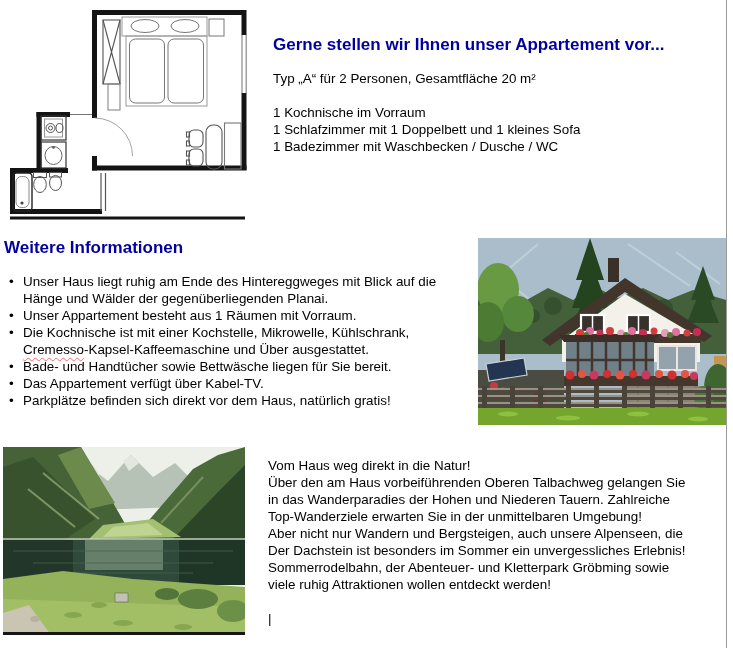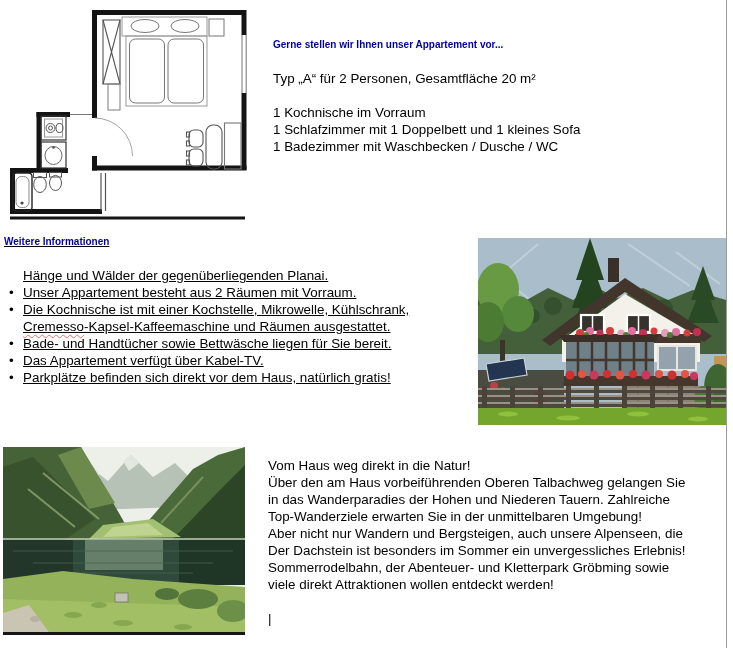--- a/index.html
+++ b/index.html
@@ -1,27 +1,27 @@
 <!DOCTYPE html>
 <html><head>
 <meta charset="utf-8">
 <style>
   html,body { margin:0; padding:0; background:#fff; }
   .page {
     position:relative; width:733px; height:660px; background:#ffffff;
     font-family:"Liberation Sans", sans-serif; color:#000; overflow:hidden;
     font-size:13.4px; line-height:17px;
   }
-  .heading { font-weight:bold; color:#0000A0; font-size:10px; }
+  .heading { font-weight:bold; color:#0000A0; font-size:17px; }
   .sp { height:17px; }
   .line { white-space:nowrap; }
 
   .floorplan { position:absolute; left:8px; top:6px; width:240px; height:214px; }
   .intro { position:absolute; left:273px; top:36px; width:452px; }
-  .moreinfo { position:absolute; left:4px; top:233px; width:466px;text-decoration:underline; }
+  .moreinfo { position:absolute; left:4px; top:239px; width:466px; }
   .housephoto { position:absolute; left:478px; top:238px; width:248px; height:187px; }
   .lakephoto { position:absolute; left:3px; top:447px; width:242px; height:188px; }
   .nature { position:absolute; left:268px; top:457px; width:460px; }
   .vline { position:absolute; left:726px; top:0; width:1px; height:648px; background:#9a9a9a; }
 
   .brow { position:relative; padding-left:19px; }
   .brow.b::before { content:"\2022"; position:absolute; left:5px; top:0; }
   .sq {
     text-decoration-line: underline;
     text-decoration-style: wavy;
@@ -122,24 +122,25 @@
     <div class="sp"></div>
     <div class="line">1 Kochnische im Vorraum</div>
     <div class="line">1 Schlafzimmer mit 1 Doppelbett und 1 kleines Sofa</div>
     <div class="line">1 Badezimmer mit Waschbecken / Dusche / WC</div>
     <div class="sp"></div>
   </div>
 
   <div class="moreinfo">
     <div class="line heading">Weitere Informationen</div>
     <div class="sp"></div>
+    <div class="brow b line"><span>Unser Haus liegt ruhig am Ende des Hintereggweges mit Blick auf die</span></div>
     <div class="brow line"><span>Hänge und Wälder der gegenüberliegenden Planai.</span></div>
-    <div class="brow b line"><span>Unser Appartement besteht aus 2 Räumen mit Vorraum.</span></div>
+    <div class="brow b line"><span>Unser Appartement besteht aus 1 Räumen mit Vorraum.</span></div>
     <div class="brow b line"><span>Die Kochnische ist mit einer Kochstelle, Mikrowelle, Kühlschrank,</span></div>
-    <div class="brow line"><span class="sq">Cremesso</span><span>-Kapsel-Kaffeemaschine  und Räumen ausgestattet.</span></div>
+    <div class="brow line"><span class="sq">Cremesso</span><span>-Kapsel-Kaffeemaschine  und Über ausgestattet.</span></div>
     <div class="brow b line"><span>Bade- und Handtücher sowie Bettwäsche liegen für Sie bereit.</span></div>
     <div class="brow b line"><span>Das Appartement verfügt über Kabel-TV.</span></div>
     <div class="brow b line"><span>Parkplätze befinden sich direkt vor dem Haus, natürlich gratis!</span></div>
   </div>
 
   <svg class="housephoto" viewBox="0 0 248 187" preserveAspectRatio="none">
     <rect width="248" height="187" fill="#a9bdcb"></rect>
     <g stroke="#c5d4de" stroke-width="2" opacity="0.8">
       <path d="M 10 28 L 62 70"></path>
         <path d="M 150 6 L 212 48"></path>
@@ -307,19 +308,19 @@
   </svg>
 
   <div class="nature">
     <div class="line">Vom Haus weg direkt in die Natur!</div>
     <div class="line">Über den am Haus vorbeiführenden Oberen Talbachweg gelangen Sie</div>
     <div class="line">in das Wanderparadies der Hohen und Niederen Tauern. Zahlreiche</div>
     <div class="line">Top-Wanderziele erwarten Sie in der unmittelbaren Umgebung!</div>
     <div class="line">Aber nicht nur Wandern und Bergsteigen, auch unsere Alpenseen, die</div>
     <div class="line">Der Dachstein ist besonders im Sommer ein unvergessliches Erlebnis!</div>
     <div class="line">Sommerrodelbahn, der Abenteuer- und Kletterpark Gröbming sowie</div>
-    <div class="line">viele direkt Attraktionen wollen entdeckt werden!</div>
+    <div class="line">viele ruhig Attraktionen wollen entdeckt werden!</div>
     <div class="sp"></div>
     <div class="line caret-line">|</div>
   </div>
 
   <div class="vline"></div>
 </div>
 
 </body></html>

